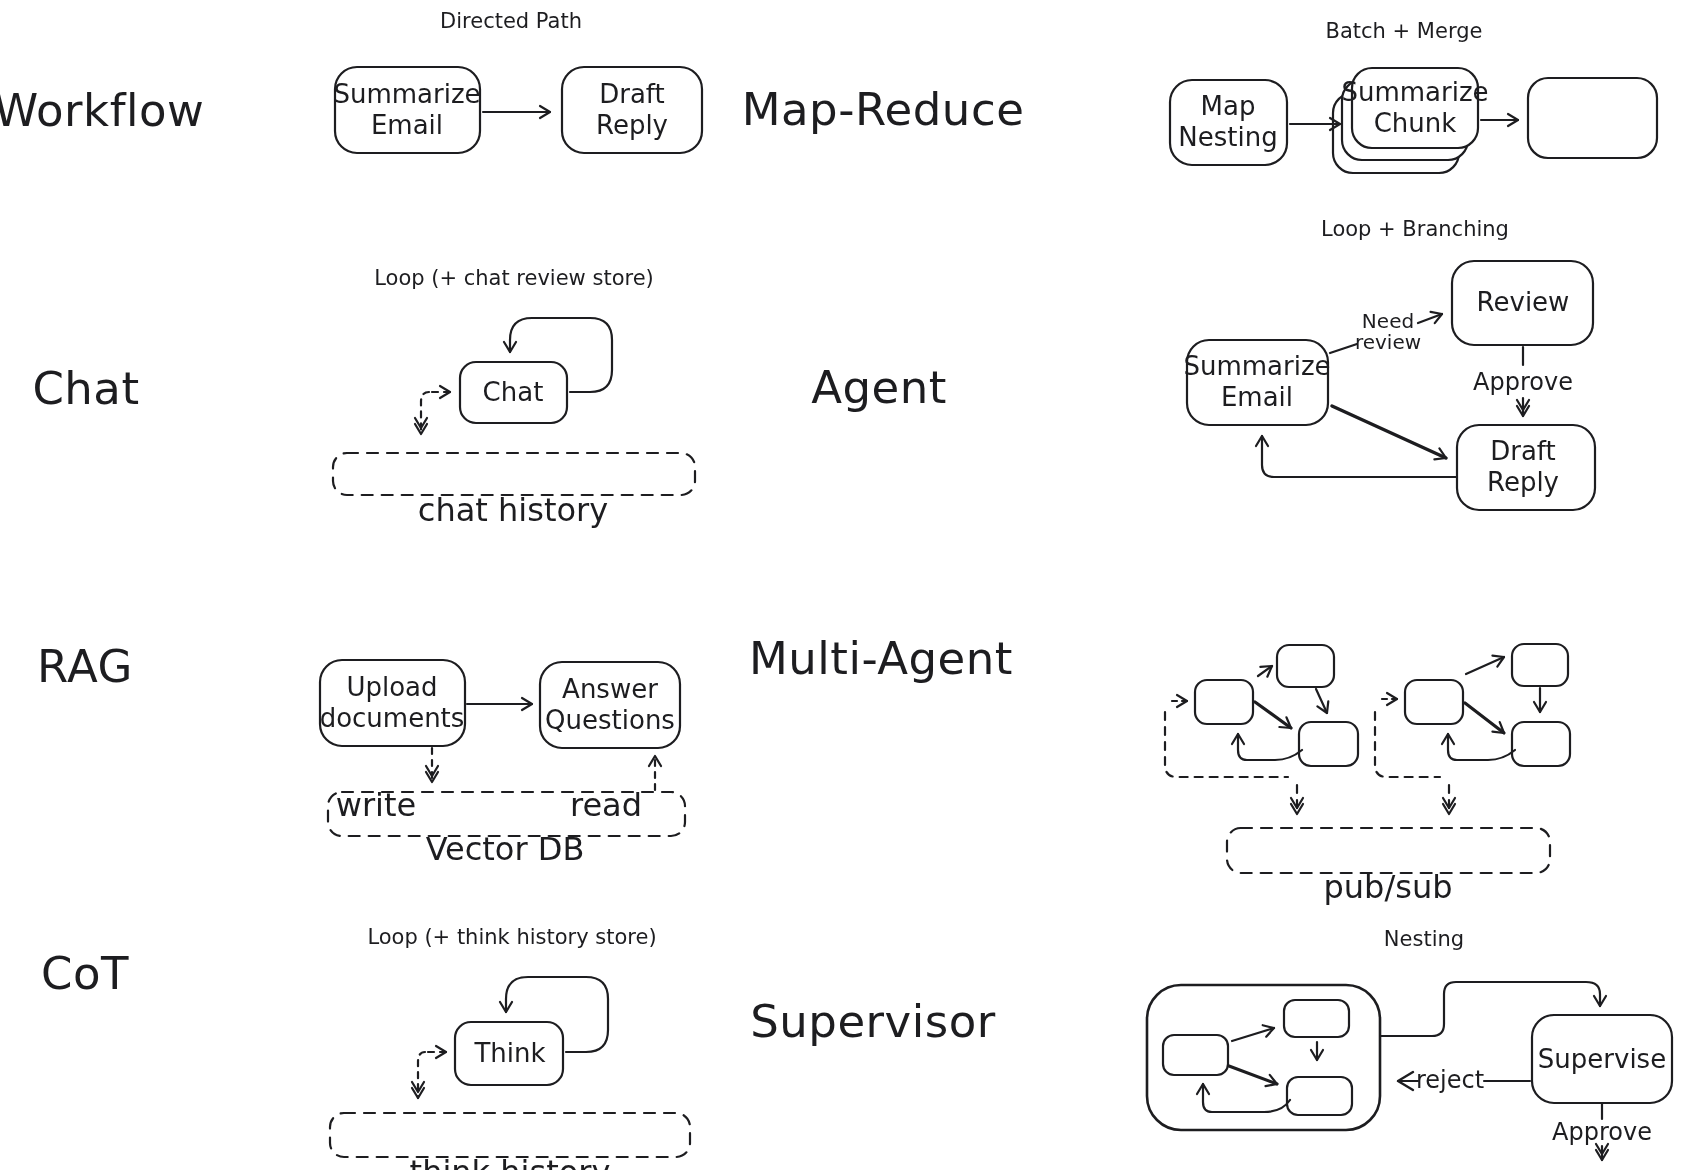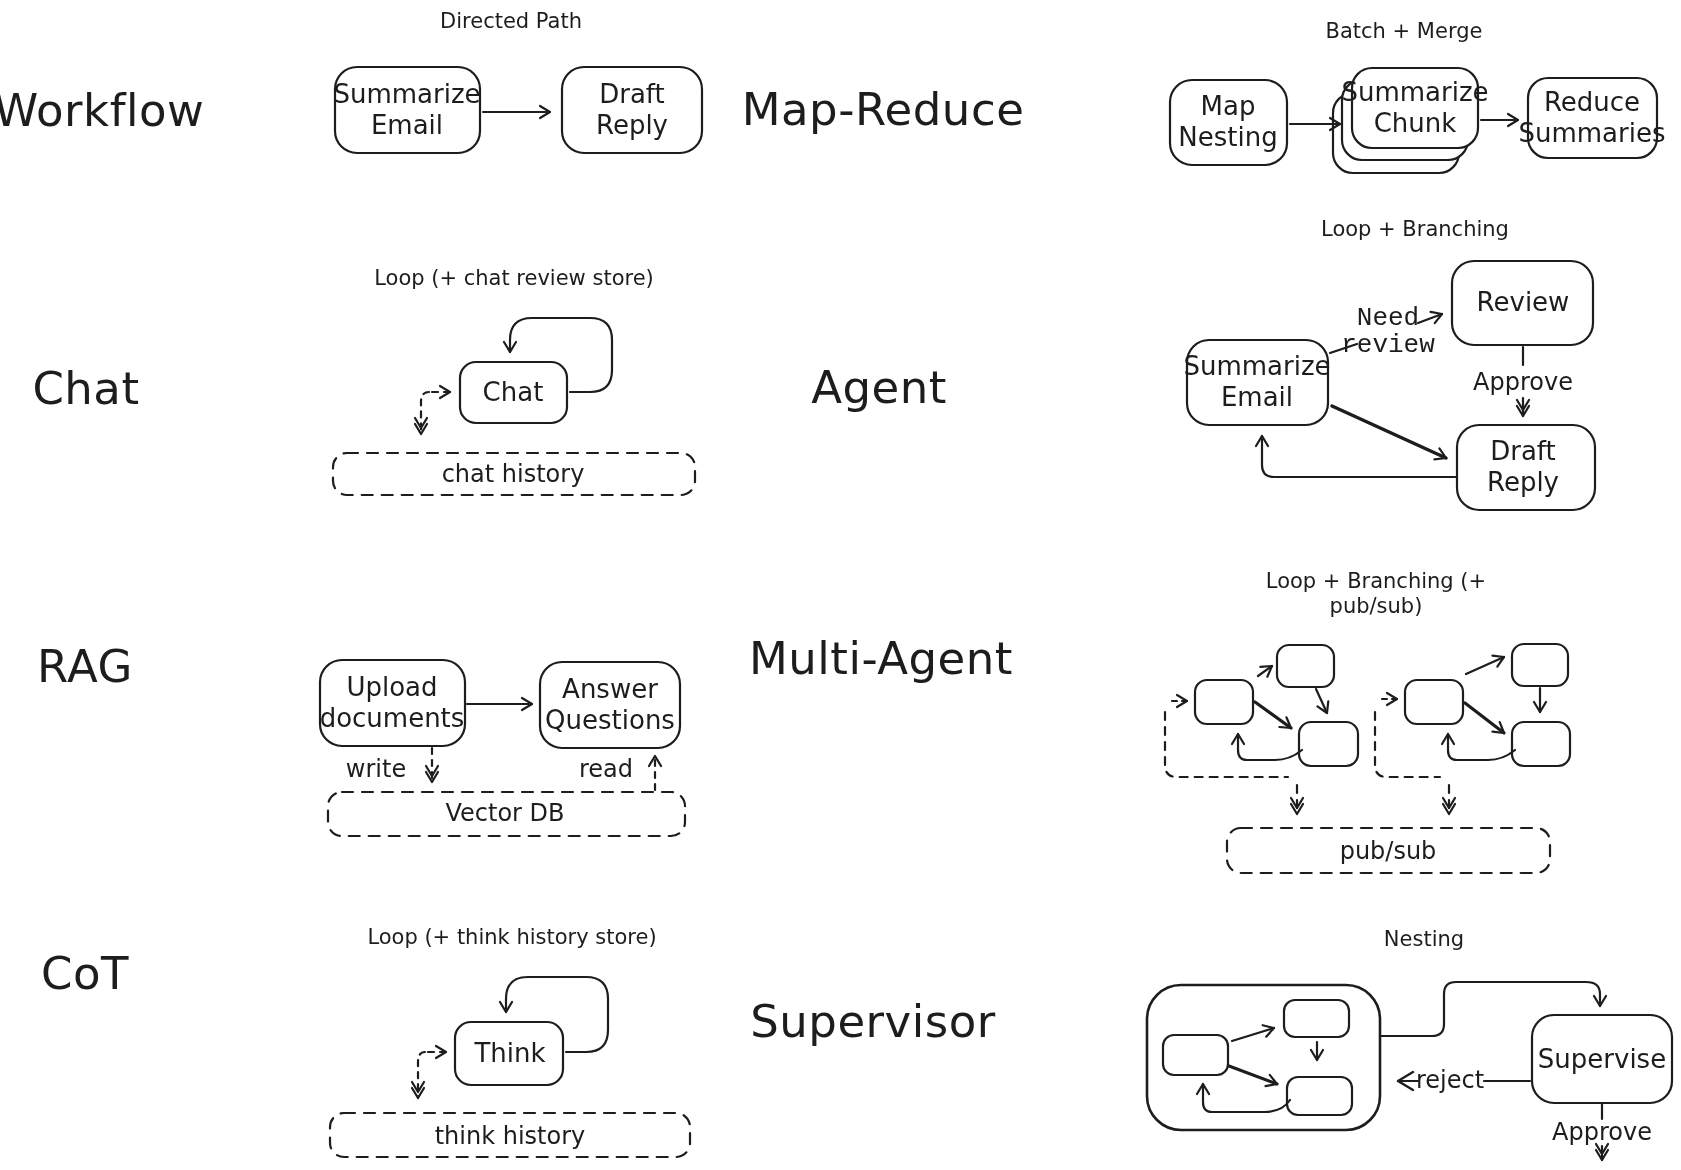--- a/index.html
+++ b/index.html
@@ -10,22 +10,22 @@
   }
   #shapes{ position:absolute; left:0; top:0; }
   .lbl{
     position:absolute; transform:translate(-50%,-50%);
     text-align:center; white-space:pre-line; line-height:1.18; color:var(--ink);
     user-select:none;
   }
   .h1{ font-size:45px; letter-spacing:0.5px; }
   .h2{ font-size:21px; }
   .nd{ font-size:26px; }
-  .st{ font-size:24px; }
-  .sm{ font-size:26px; line-height:1.05;font-family:Liberation Mono, monospace; }
+  .st{ font-size:32px;margin-top:37px; }
+  .sm{ font-size:20px; line-height:1.05; }
   .md{ font-size:24px; }
 </style>
 </head>
 <body>
 
 <div id="canvas">
 
   <svg id="shapes" width="1681" height="1170" viewBox="0 0 1681 1170">
     <defs>
       <marker id="ah" markerUnits="userSpaceOnUse" markerWidth="18" markerHeight="18" refX="14" refY="9" orient="auto">
@@ -145,22 +145,20 @@
 Email</div>
   <div class="lbl nd" style="left:632px; top:110px">Draft
 Reply</div>
 
   <div class="lbl h1" style="left:883px; top:110px">Map-Reduce</div>
   <div class="lbl h2" style="left:1404px; top:31px">Batch + Merge</div>
   <div class="lbl nd" style="left:1228px; top:122px">Map
 Nesting</div>
   <div class="lbl nd" style="left:1415px; top:108px">Summarize
 Chunk</div>
-  <div class="lbl nd" style="left:1592px; top:118px">Reduce
-Summaries</div>
 
   <div class="lbl h1" style="left:86px; top:389px">Chat</div>
   <div class="lbl h2" style="left:514px; top:278px">Loop (+ chat review store)</div>
   <div class="lbl nd" style="left:513px; top:392px">Chat</div>
   <div class="lbl st" style="left:513px; top:474px">chat history</div>
 
   <div class="lbl h1" style="left:879px; top:388px">Agent</div>
   <div class="lbl h2" style="left:1415px; top:229px">Loop + Branching</div>
   <div class="lbl nd" style="left:1523px; top:302px">Review</div>
   <div class="lbl nd" style="left:1257px; top:382px">Summarize
@@ -174,21 +172,20 @@
   <div class="lbl h1" style="left:85px; top:667px">RAG</div>
   <div class="lbl nd" style="left:392px; top:703px">Upload
 documents</div>
   <div class="lbl nd" style="left:610px; top:705px">Answer
 Questions</div>
   <div class="lbl st" style="left:376px; top:769px">write</div>
   <div class="lbl st" style="left:606px; top:769px">read</div>
   <div class="lbl st" style="left:505px; top:813px">Vector DB</div>
 
   <div class="lbl h1" style="left:881px; top:659px">Multi-Agent</div>
-  <div class="lbl h2" style="left:1376px; top:594px">Loop + Branching (+ pub/sub)</div>
   <div class="lbl st" style="left:1388px; top:851px">pub/sub</div>
 
   <div class="lbl h1" style="left:85px; top:974px">CoT</div>
   <div class="lbl h2" style="left:512px; top:937px">Loop (+ think history store)</div>
   <div class="lbl nd" style="left:510px; top:1053px">Think</div>
   <div class="lbl st" style="left:510px; top:1136px">think history</div>
 
   <div class="lbl h1" style="left:873px; top:1022px">Supervisor</div>
   <div class="lbl h2" style="left:1424px; top:939px">Nesting</div>
   <div class="lbl nd" style="left:1602px; top:1059px">Supervise</div>

